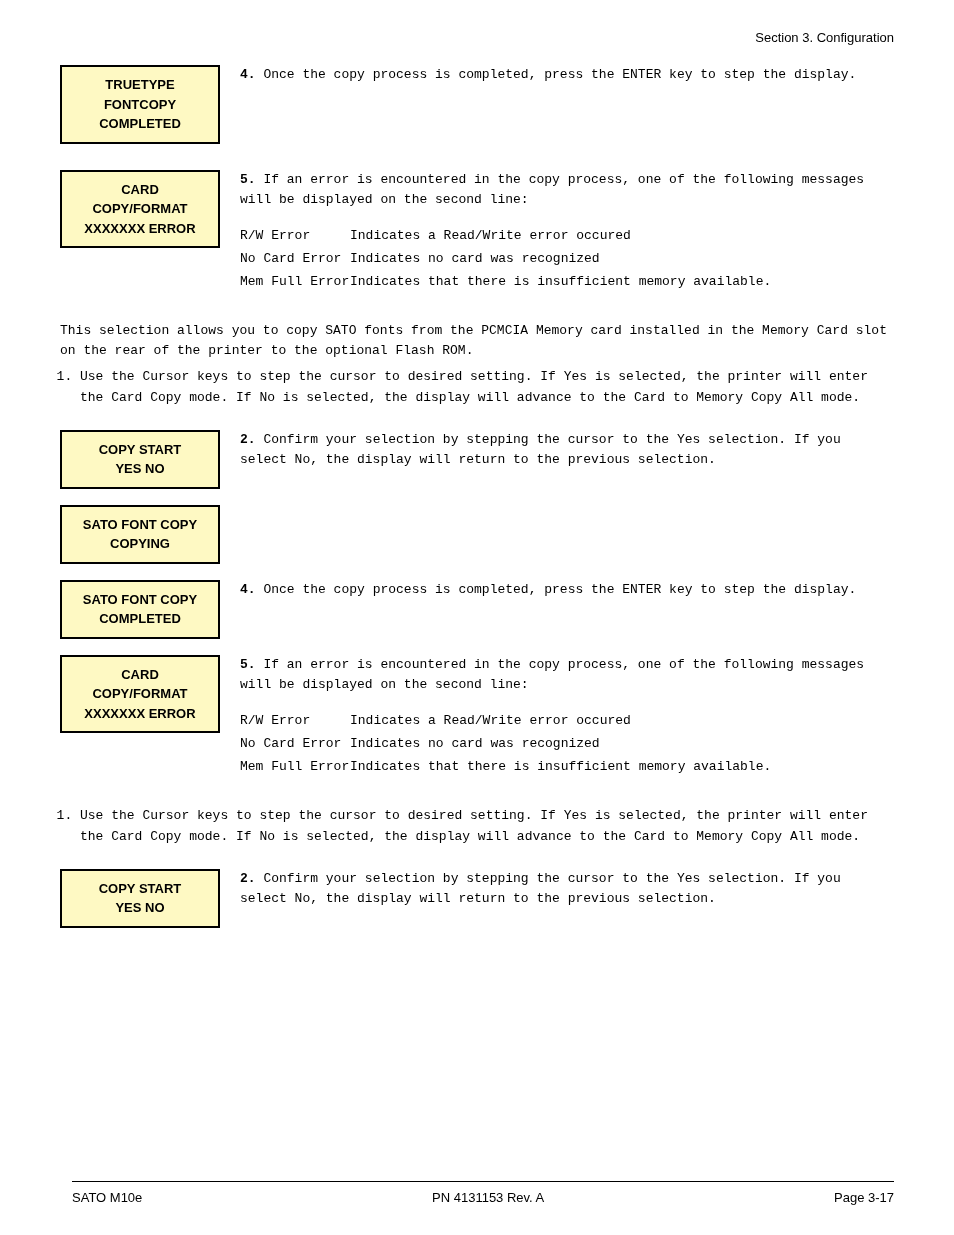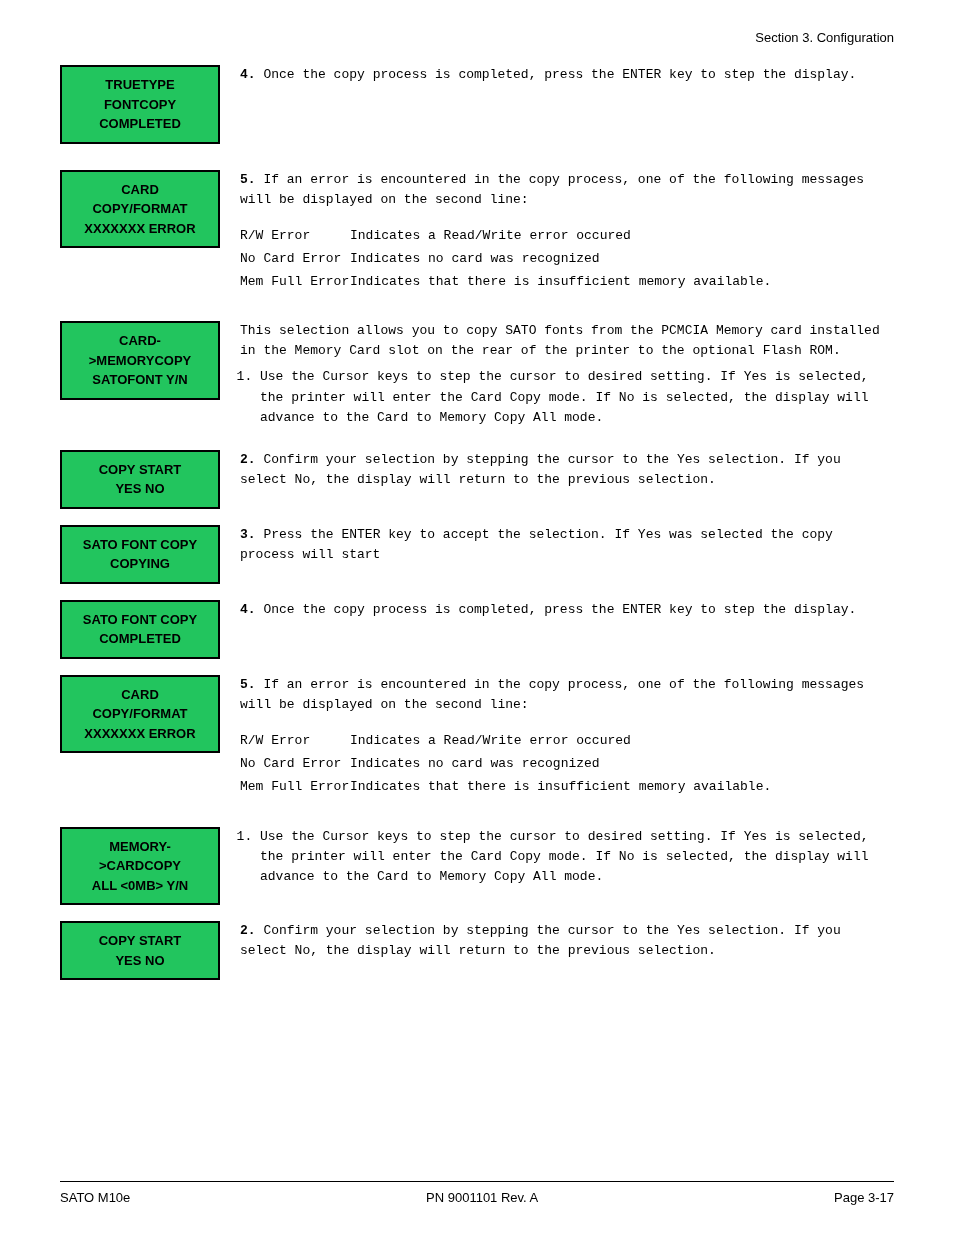--- a/index.html
+++ b/index.html
@@ -36,21 +36,21 @@
       border: 2px solid #000;
       padding: 8px 12px;
       min-width: 160px;
       max-width: 160px;
       text-align: center;
       font-weight: bold;
       font-size: 13px;
       line-height: 1.5;
       flex-shrink: 0;
       margin-right: 20px;
-      background: #22c55e;
+      background: #fef9c3;
     }
     .description {
       flex: 1;
       font-size: 13px;
       line-height: 1.55;
       font-family: Liberation Mono, monospace;
     }
     .description p {
       margin-bottom: 6px;
     }
@@ -72,21 +72,21 @@
       min-width: 110px;
       font-size: 13px;
     }
     .error-desc {
       font-size: 13px;
       text-align: center;
     }
     .footer {
       position: absolute;
       bottom: 30px;
-      left: 60px;
+      left: 72px;
       right: 60px;
       display: flex;
       justify-content: space-between;
       font-size: 13px;
       border-top: 1px solid #000;
       padding-top: 8px;
     }
     .spacer {
       height: 10px;
     }
@@ -130,24 +130,20 @@
             </div>
             <div class="error-row">
               <span class="error-code">Mem Full Error</span>
               <span class="error-desc">Indicates that there is insufficient memory available.</span>
             </div>
           </div>
         </div>
       </div>
       <div class="spacer"></div>
       <div class="row">
-        <div class="lcd-box">
-          <div>CARD-&gt;MEMORYCOPY</div>
-          <div>SATOFONT      Y/N</div>
-        </div>
         <div class="description">
           <p>This selection allows you to copy SATO fonts from the PCMCIA Memory card installed in the Memory Card slot on the rear of the printer to the optional Flash ROM.</p>
           <ol>
             <li>Use the Cursor keys to step the cursor to desired setting. If Yes is selected, the printer will enter the Card Copy mode. If No is selected, the display will advance to the Card to Memory Copy All mode.</li>
           </ol>
         </div>
       </div>
       <div class="row">
         <div class="lcd-box">
           <div>COPY START</div>
@@ -155,23 +151,20 @@
         </div>
         <div class="description">
           <p><strong>2.</strong> Confirm your selection by stepping the cursor to the Yes selection. If you select No, the display will return to the previous selection.</p>
         </div>
       </div>
       <div class="row">
         <div class="lcd-box">
           <div>SATO FONT COPY</div>
           <div>COPYING</div>
         </div>
-        <div class="description">
-          <p><strong>3.</strong> Press the ENTER key to accept the selection. If Yes was selected the copy process will start</p>
-        </div>
       </div>
       <div class="row">
         <div class="lcd-box">
           <div>SATO FONT COPY</div>
           <div>COMPLETED</div>
         </div>
         <div class="description">
           <p><strong>4.</strong> Once the copy process is completed, press the ENTER key to step the display.</p>
         </div>
       </div>
@@ -193,39 +186,35 @@
             </div>
             <div class="error-row">
               <span class="error-code">Mem Full Error</span>
               <span class="error-desc">Indicates that there is insufficient memory available.</span>
             </div>
           </div>
         </div>
       </div>
       <div class="spacer"></div>
       <div class="row">
-        <div class="lcd-box">
-          <div>MEMORY-&gt;CARDCOPY</div>
-          <div>ALL    &lt;0MB&gt;   Y/N</div>
-        </div>
         <div class="description">
           <ol>
             <li>Use the Cursor keys to step the cursor to desired setting. If Yes is selected, the printer will enter the Card Copy mode. If No is selected, the display will advance to the Card to Memory Copy All mode.</li>
           </ol>
         </div>
       </div>
       <div class="row">
         <div class="lcd-box">
           <div>COPY START</div>
           <div>  YES       NO</div>
         </div>
         <div class="description">
           <p><strong>2.</strong> Confirm your selection by stepping the cursor to the Yes selection. If you select No, the display will return to the previous selection.</p>
         </div>
       </div>
     </div>
 
   <div class="footer">
     <span>SATO M10e</span>
-    <span>PN 9001101 Rev. A</span>
+    <span>PN 4131153 Rev. A</span>
     <span>Page 3-17</span>
   </div>
 </div>
 
 </body></html>

